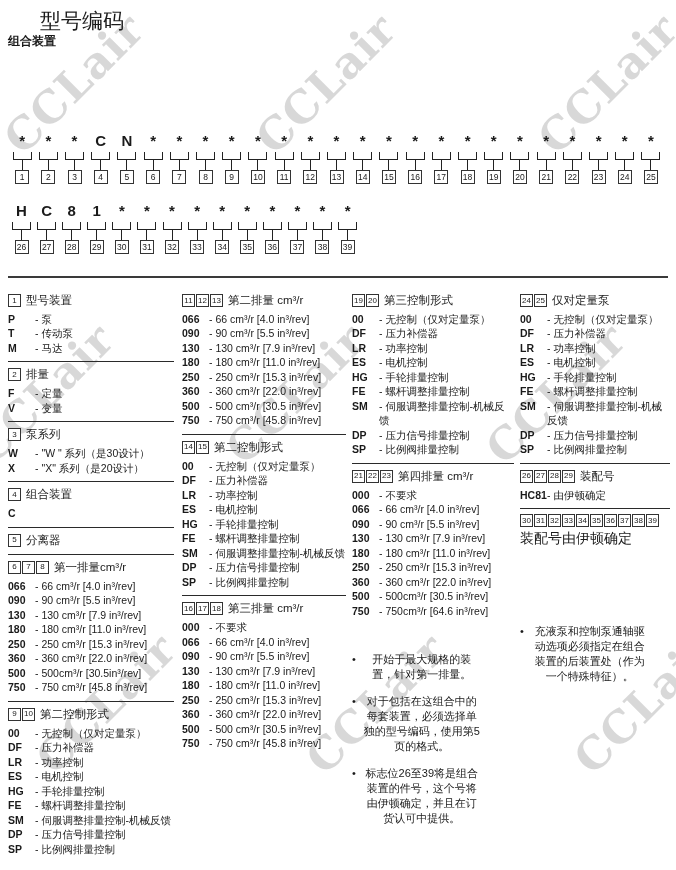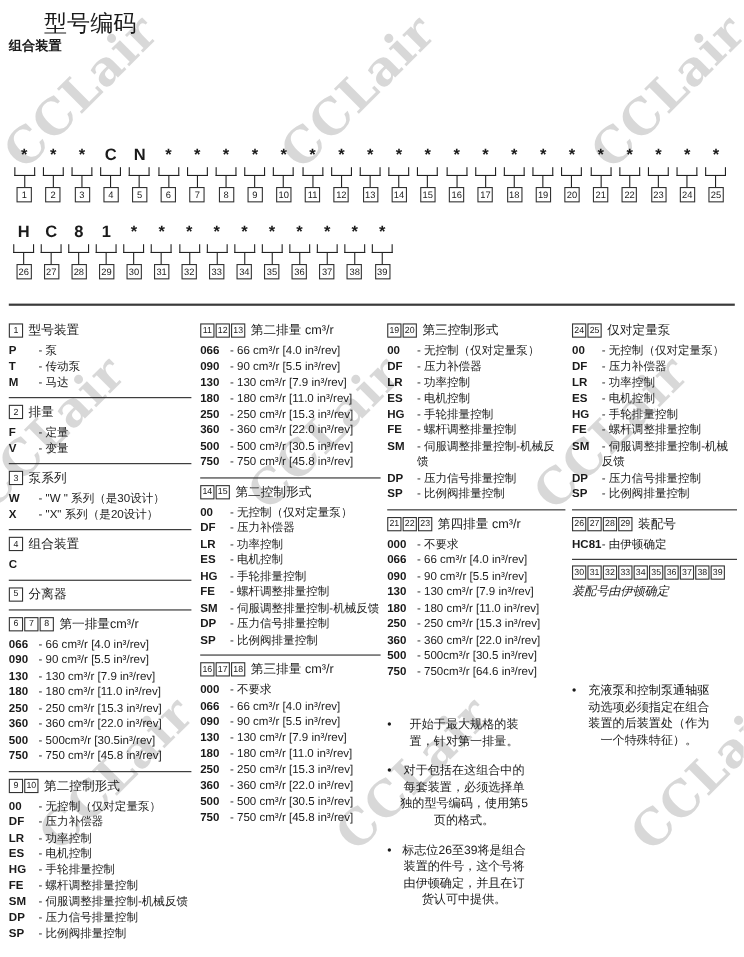--- a/index.html
+++ b/index.html
@@ -35,21 +35,21 @@
   .col{box-sizing:border-box;}
   .col-1{width:174px;padding-right:8px;}
   .col-2{width:170px;padding-right:6px;}
   .col-3{width:168px;padding-right:6px;}
   .col-4{width:150px;}
   .sec-head{display:flex;align-items:center;gap:5px;margin:5px 0 4px;font-size:11.5px;}
   .sec-head .boxes{display:flex;gap:1px;}
   .sec-head .nbox{width:13px;height:13px;font-size:8px;}
   .boxes-wide{display:flex;gap:1px;margin:5px 0 2px;}
   .boxes-wide .nbox{width:13px;height:13px;font-size:8px;}
-  .sec-note{font-size:11px;margin:3px 0 2px;font-style:italic;}
+  .sec-note{font-size:14px;margin:3px 0 2px;}
   .item{display:flex;font-size:10.5px;line-height:1.38;}
   .item .code{font-weight:bold;min-width:27px;flex-shrink:0;}
   .item .desc{flex:1;}
   .item .desc::before{content:"- ";}
   .item .desc:empty::before{content:"";}
   hr.sep{border:none;border-top:1px solid #2a2a2a;margin:6px 0 2px;}
   
   .notes{display:flex;flex-direction:column;gap:12px;text-align:center;}
   .col-3 .notes{margin-top:34px;}
   .col-4 .notes{margin-top:76px;}

